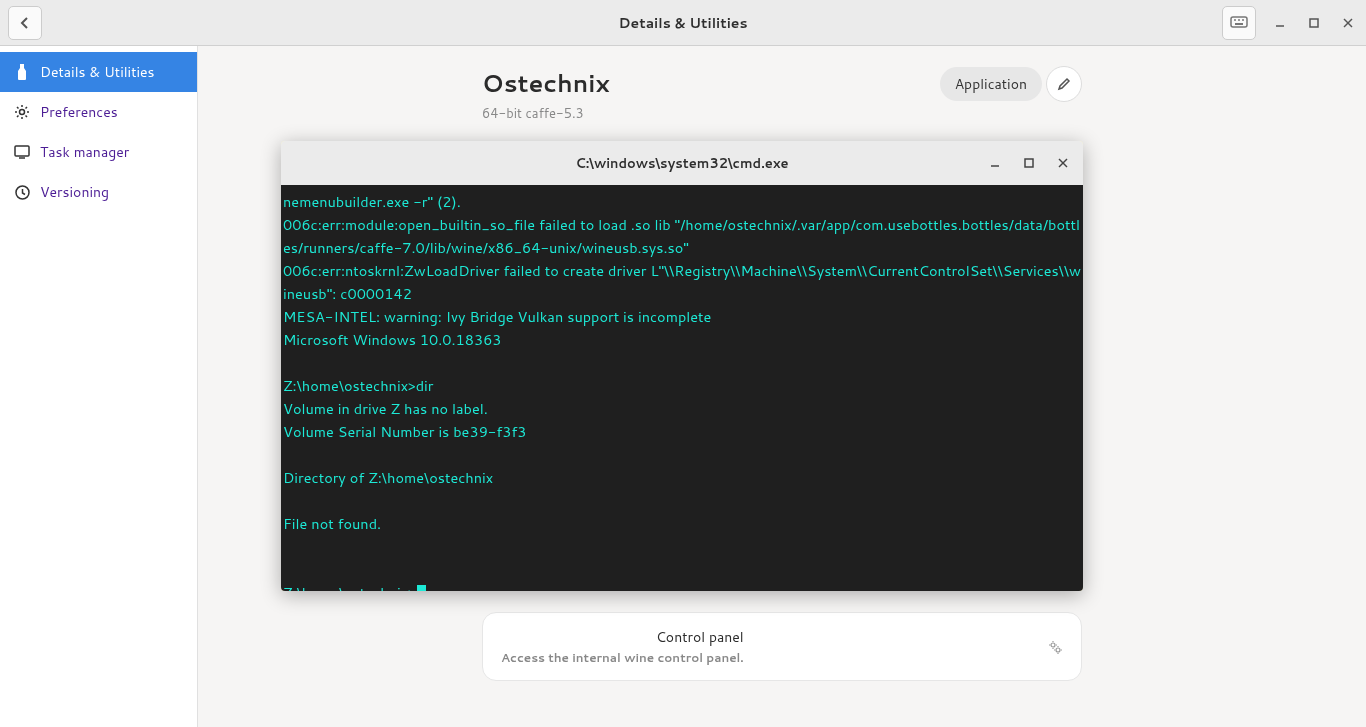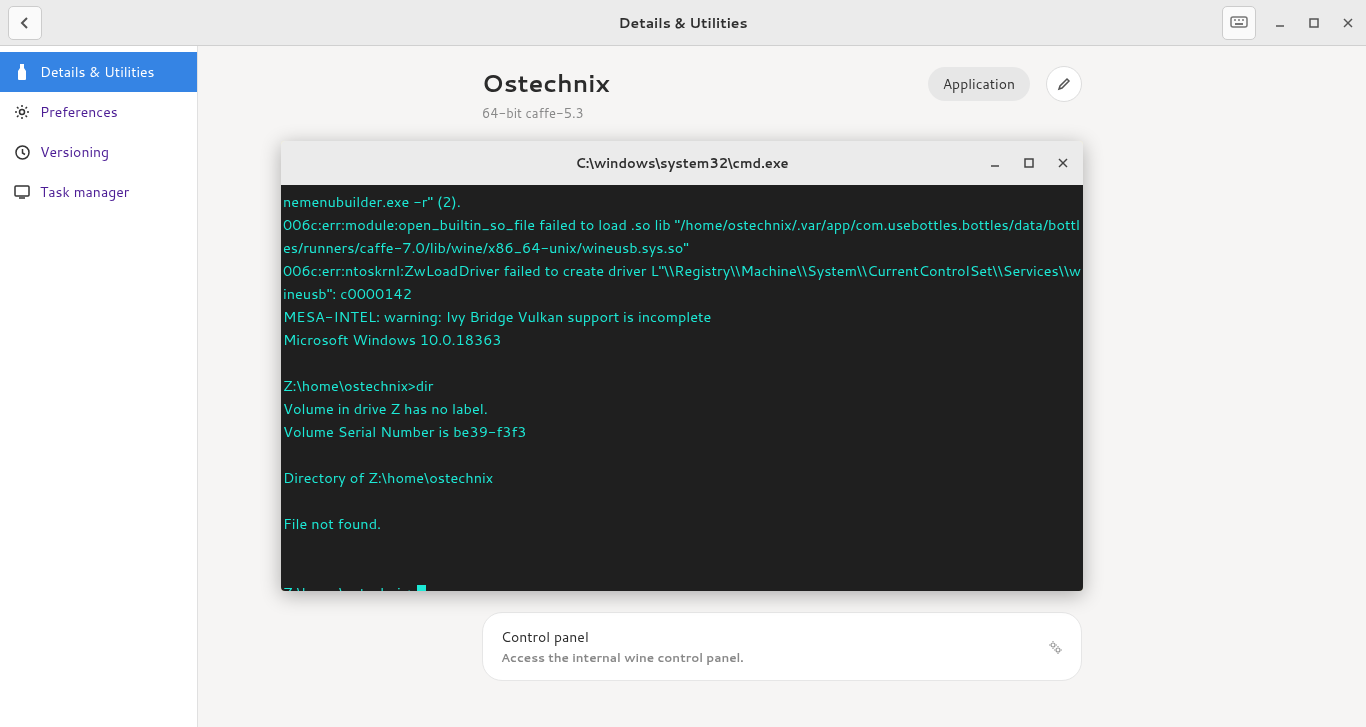--- a/index.html
+++ b/index.html
@@ -18,35 +18,35 @@
 .sidebar { width: 198px; background: #fff; border-right: 1px solid #e0e0e0; padding-top: 6px; }
 .side-item { display: flex; align-items: center; gap: 10px; padding: 10px 14px; font-size: 14px; color: #4c1d95; cursor: pointer; }
 .side-item.active { background: #3584e4; color: #fff; }
 .side-icon { width: 16px; height: 16px; display: inline-flex; align-items: center; justify-content: center; }
 
 .content { flex: 1; padding: 20px 26px; overflow: hidden; }
 .content-inner { max-width: 600px; margin: 0 auto; }
 .title-row { display: flex; align-items: flex-start; }
 .bottle-title { font-size: 24px; font-weight: 700; color: #2b2b2b; }
 .subtitle { font-size: 13px; color: #888; margin-top: 4px; }
-.title-actions { margin-left: auto; display: flex; gap: 16px; align-items: center; }
+.title-actions { margin-left: auto; display: flex; gap: 4px; align-items: center; }
 .pill { background: #e7e7e7; border-radius: 18px; padding: 7px 15px; font-size: 14px; color: #333; cursor: pointer; }
 .circle-btn { width: 36px; height: 36px; border: 1px solid #ddd; background: #fff; border-radius: 50%; display: flex; align-items: center; justify-content: center; cursor: pointer; color: #555; }
 
 .action-row { display: flex; align-items: center; margin-top: 22px; gap: 8px; }
 .run-btn { background: #3584e4; color: #fff; border-radius: 6px; display: flex; align-items: center; overflow: hidden; cursor: pointer; }
 .run-main { padding: 9px 18px; font-size: 14px; }
 .run-split { border-left: 1px solid rgba(255,255,255,0.3); padding: 9px 12px; }
 .btn-grp { margin-left: auto; display: flex; }
 .btn-grp .sq { width: 38px; height: 36px; border: 1px solid #ddd; background: #fff; display: flex; align-items: center; justify-content: center; cursor: pointer; color: #555; margin-left: -1px; }
 .btn-grp .sq:first-child { border-radius: 6px 0 0 6px; margin-left: 0; }
 .btn-grp .sq:last-child { border-radius: 0 6px 6px 0; }
 .btn-grp .sq.danger { background: #e01b24; color: #fff; border-color: #e01b24; }
 
-.card { background: #fff; border: 1px solid #e6e6e6; border-radius: 20px; display: flex; align-items: center; padding: 14px 18px; }
+.card { background: #fff; border: 1px solid #e6e6e6; border-radius: 14px; display: flex; align-items: center; padding: 14px 18px; text-align: right; }
 .card-title { font-size: 14px; color: #2b2b2b; }
 .card-sub { font-size: 12px; color: #888; margin-top: 2px; font-weight: bold; }
 .card-icon { margin-left: auto; color: #999; }
 
 
 .term-win { position: absolute; left: 281px; top: 141px; width: 802px; height: 450px; background: #fef9c3; box-shadow: 0 4px 20px rgba(0,0,0,0.3); display: flex; flex-direction: column; border-radius: 4px; overflow: hidden; }
 .term-title { height: 44px; background: #ebebeb; display: flex; align-items: center; padding: 0 12px; position: relative; }
 .term-title-text { position: absolute; left: 0; right: 0; text-align: center; font-weight: 600; font-size: 13px; color: #2e2e2e; pointer-events: none; }
 .term-controls { margin-left: auto; display: flex; gap: 18px; }
 .term-ctl { width: 16px; height: 16px; display: flex; align-items: center; justify-content: center; cursor: pointer; color: #444; }
@@ -109,35 +109,35 @@
       <span class="side-icon">
         <svg width="16" height="16" viewBox="0 0 16 16">
             <circle cx="8" cy="8" r="2.5" fill="none" stroke="#333" stroke-width="1.5"></circle>
             <path d="M8 1v2M8 13v2M1 8h2M13 8h2M3 3l1.5 1.5M11.5 11.5L13 13M13 3l-1.5 1.5M4.5 11.5L3 13" stroke="#333" stroke-width="1.5"></path>
           </svg>
       </span>
       <span>Preferences</span>
     </div>
     <div class="side-item">
       <span class="side-icon">
+        <svg width="16" height="14" viewBox="0 0 16 14">
+            <rect x="1" y="1" width="14" height="10" rx="1" fill="none" stroke="#333" stroke-width="1.5"></rect>
+            <line x1="5" y1="13" x2="11" y2="13" stroke="#333" stroke-width="1.5"></line>
+          </svg>
+      </span>
+      <span>Task manager</span>
+    </div>
+    <div class="side-item">
+      <span class="side-icon">
         <svg width="15" height="15" viewBox="0 0 15 15">
             <circle cx="7.5" cy="7.5" r="6.5" fill="none" stroke="#333" stroke-width="1.5"></circle>
             <path d="M7.5 4v4l2.5 1.5" stroke="#333" stroke-width="1.5" fill="none"></path>
           </svg>
       </span>
       <span>Versioning</span>
-    </div>
-    <div class="side-item">
-      <span class="side-icon">
-        <svg width="16" height="14" viewBox="0 0 16 14">
-            <rect x="1" y="1" width="14" height="10" rx="1" fill="none" stroke="#333" stroke-width="1.5"></rect>
-            <line x1="5" y1="13" x2="11" y2="13" stroke="#333" stroke-width="1.5"></line>
-          </svg>
-      </span>
-      <span>Task manager</span>
     </div>
   </div>
 
   <div class="content">
     <div class="content-inner">
       <div class="title-row">
         <div>
           <div class="bottle-title">Ostechnix</div>
           <div class="subtitle">64-bit caffe-5.3</div>
         </div>

